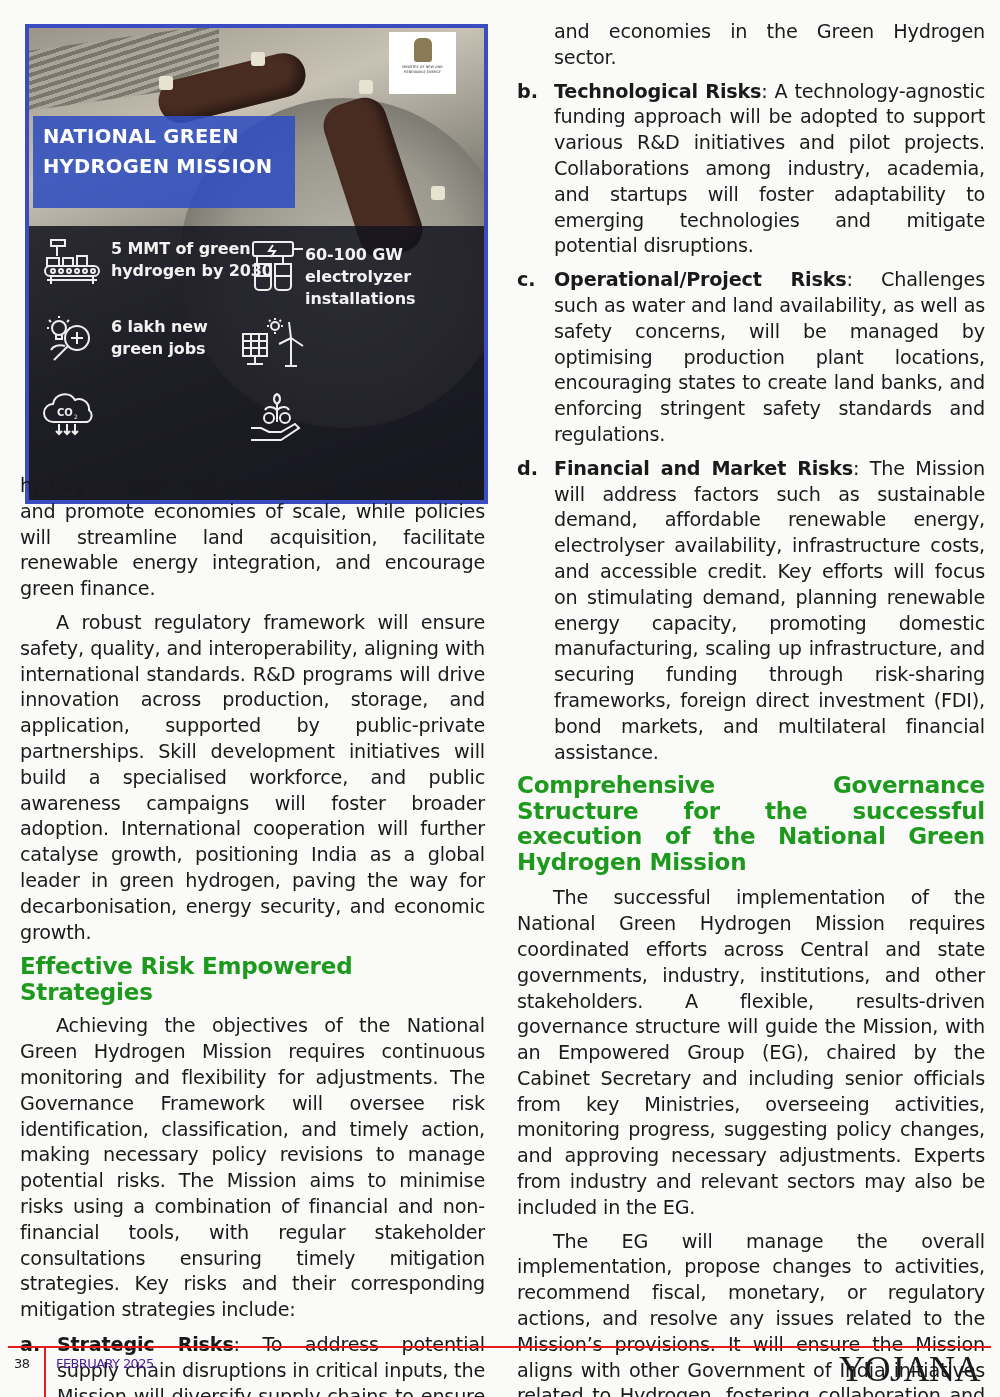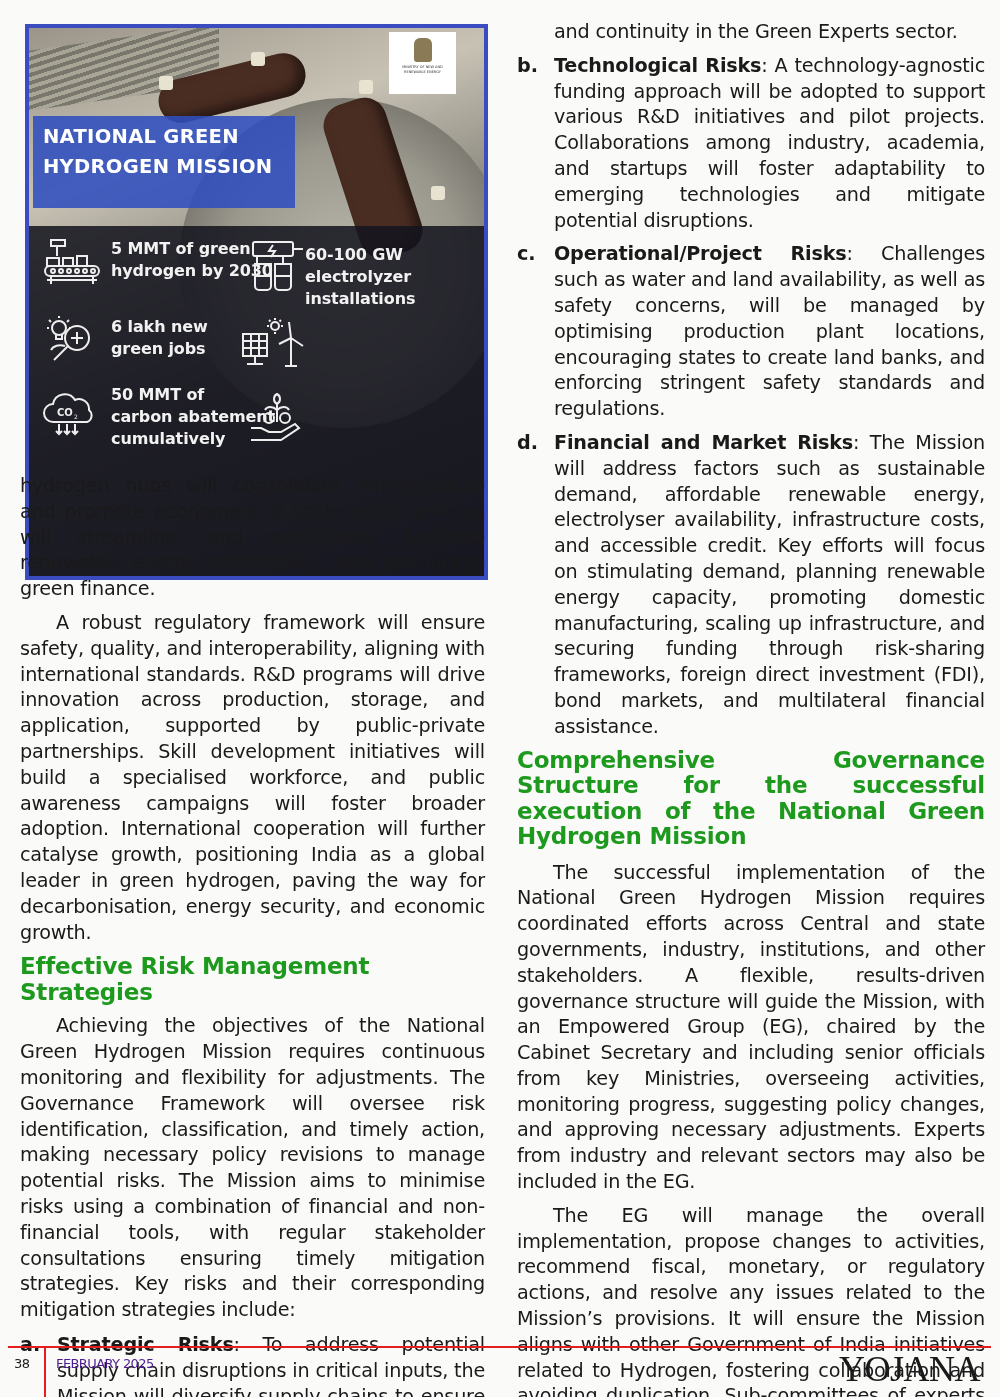--- a/index.html
+++ b/index.html
@@ -32,21 +32,21 @@
 
   .list-item { position: relative; padding-left: 37px; }
   .list-item .marker {
     position: absolute; left: 0; top: 0;
     font-weight: bold; font-size: 19.2px; line-height: 25.8px;
   }
   .list-item .lead { font-weight: bold; }
 
   
   .infographic {
-    position: absolute; left: 25px; top: 24px; width: 463px; height: 556px;
+    position: absolute; left: 25px; top: 24px; width: 463px; height: 480px;
     border: 4px solid #3a4cc0;
     background: linear-gradient(160deg, #9a9588 0%, #c7c2b4 25%, #8d8a80 45%, #5b5a56 60%, #2a2a2e 100%);
     overflow: hidden;
   }
   .photo-layer { position: absolute; inset: 0; }
   .photo-beam {
     position: absolute; left: -10px; top: 10px; width: 200px; height: 60px;
     background: repeating-linear-gradient(170deg, #6d6b62 0 4px, #a8a597 4px 8px);
     opacity: .8; transform: skewY(-8deg);
   }
@@ -179,51 +179,46 @@
     </div>
 
     <div class="stat-icon" style="left:12px;top:166px;">
       <svg width="58" height="48" viewBox="0 0 58 48" fill="none" stroke="#eee" stroke-width="2">
         <path d="M12 30a9 9 0 0 1 0-18 12 12 0 0 1 22-4 10 10 0 0 1 14 10 7 7 0 0 1-2 12z"></path>
         <text x="16" y="24" font-size="10" fill="#eee" stroke="none" font-family="DejaVu Sans, sans-serif" font-weight="bold">CO</text>
         <text x="33" y="27" font-size="6" fill="#eee" stroke="none" font-family="DejaVu Sans, sans-serif">2</text>
         <path d="M18 32v10M26 32v10M34 32v10M15 39l3 3 3-3M23 39l3 3 3-3M31 39l3 3 3-3"></path>
       </svg>
     </div>
-    <div class="stat" style="left:82px;top:158px;">
-      <div>50 MMT of</div>
-      <div>carbon abatement</div>
-      <div>cumulatively</div>
-    </div>
 
     <div class="stat-icon" style="left:220px;top:164px;">
       <svg width="56" height="54" viewBox="0 0 56 54" fill="none" stroke="#eee" stroke-width="2">
         <path d="M28 4c-4 2-4 8 0 10 4-2 4-8 0-10zM28 14v18M28 20c-4-4-10-4-12 0M28 20c4-4 10-4 12 0"></path>
         <circle cx="20" cy="28" r="5"></circle>
           <circle cx="36" cy="28" r="5"></circle>
         <path d="M2 38h10l8 4h12l14-8 4 4-18 12H12H2"></path>
       </svg>
     </div>
   </div>
 </div>
 
 <div class="col col-left" style="top:473px;">
   <p class="body">hydrogen hubs will consolidate infrastructure and promote economies of scale, while policies will streamline land acquisition, facilitate renewable energy integration, and encourage green finance.</p>
   <p class="body indent" style="margin-top:8px;">A robust regulatory framework will ensure safety, quality, and interoperability, aligning with international standards. R&amp;D programs will drive innovation across production, storage, and application, supported by public-private partnerships. Skill development initiatives will build a specialised workforce, and public awareness campaigns will foster broader adoption. International cooperation will further catalyse growth, positioning India as a global leader in green hydrogen, paving the way for decarbonisation, energy security, and economic growth.</p>
-  <h2 class="section" style="margin-top:9px;">Effective Risk Management Strategies</h2>
+  <h2 class="section" style="margin-top:9px;">Effective Risk Empowered Strategies</h2>
   <p class="body indent" style="margin-top:8px;">Achieving the objectives of the National Green Hydrogen Mission requires continuous monitoring and flexibility for adjustments. The Governance Framework will oversee risk identification, classification, and timely action, making necessary policy revisions to manage potential risks. The Mission aims to minimise risks using a combination of financial and non-financial tools, with regular stakeholder consultations ensuring timely mitigation strategies. Key risks and their corresponding mitigation strategies include:</p>
   <div class="list-item" style="margin-top:9px;">
     <span class="marker">a.</span>
     <p class="body"><span class="lead">Strategic Risks</span><span>: To address potential supply chain disruptions in critical inputs, the Mission will diversify supply chains to ensure stability</span></p>
   </div>
 </div>
 
 <div class="col col-right" style="top:19px;">
   <div class="list-item">
-    <p class="body">and continuity in the Green Experts sector.</p>
+    <p class="body">and economies in the Green Hydrogen sector.</p>
   </div>
 
   <div class="list-item" style="margin-top:8px;">
     <span class="marker">b.</span>
     <p class="body"><span class="lead">Technological Risks</span><span>: A technology-agnostic funding approach will be adopted to support various R&amp;D initiatives and pilot projects. Collaborations among industry, academia, and startups will foster adaptability to emerging technologies and mitigate potential disruptions.</span></p>
   </div>
 
   <div class="list-item" style="margin-top:8px;">
     <span class="marker">c.</span>
     <p class="body"><span class="lead">Operational/Project Risks</span><span>: Challenges such as water and land availability, as well as safety concerns, will be managed by optimising production plant locations, encouraging states to create land banks, and enforcing stringent safety standards and regulations.</span></p>

